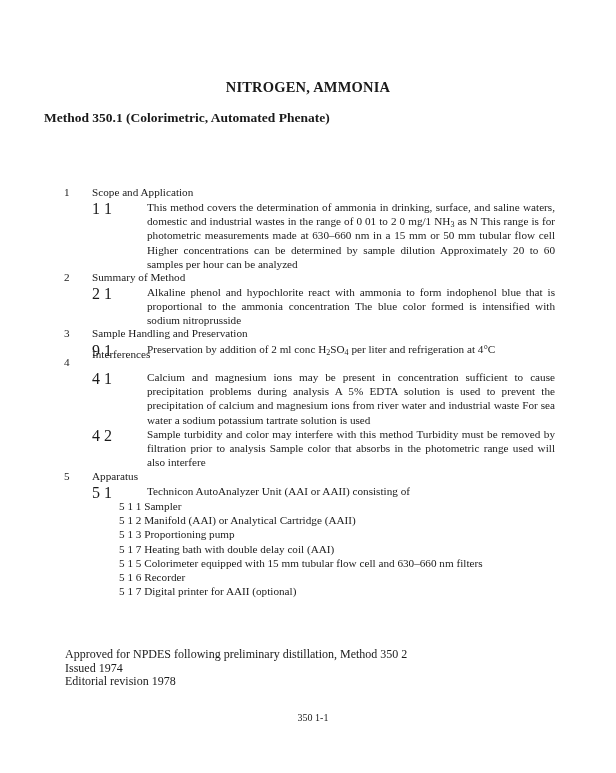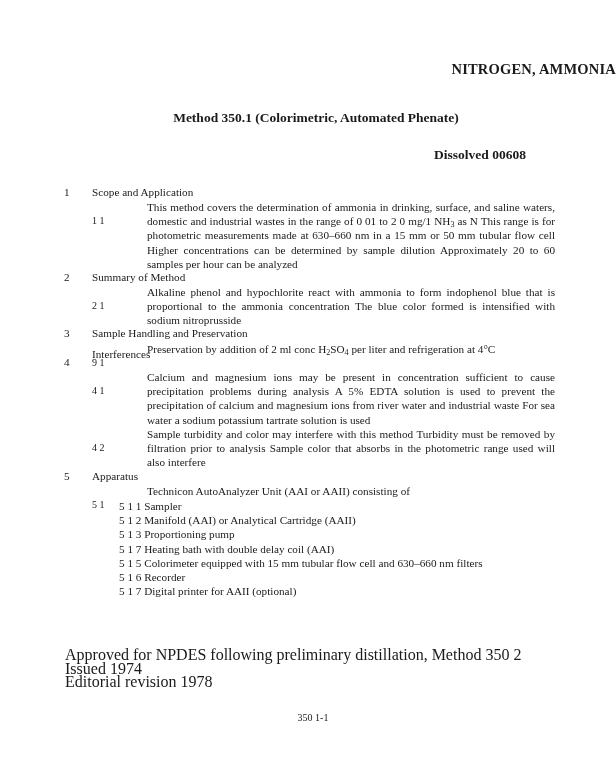--- a/index.html
+++ b/index.html
@@ -11,33 +11,33 @@
       width: 616px;
       height: 773px;
       position: relative;
       overflow: hidden;
       font-family: "Liberation Serif", "DejaVu Serif", serif;
       color: #1a1a1a;
     }
     .abs { position: absolute; }
     .title {
       left: 0; width: 616px;
-      top: 61px;
-      text-align: right;
+      top: 79px;
+      text-align: center;
       font-weight: bold;
       font-size: 14.5px;
       letter-spacing: 0.2px;
     }
     .subtitle {
       left: 0; width: 616px;
       top: 110px;
-      text-align: center;
+      text-align: left;
       font-weight: bold;
       font-size: 13.5px;
-      padding-left: 16px;
+      padding-left: 44px;
       box-sizing: border-box;
     }
     .storet {
       right: 90px;
       top: 147px;
       text-align: right;
       font-weight: bold;
       font-size: 13.5px;
       line-height: 16px;
     }
@@ -45,58 +45,56 @@
       left: 64px;
       font-size: 11.2px;
     }
     .sec-title {
       left: 92px;
       font-size: 11.2px;
       text-align: center;
     }
     .sub-num {
       left: 92px;
-      font-size: 10px;
-      margin-top: 15px;
+      font-size: 16px;
     }
     .sub-text {
       left: 119px;
       width: 408px;
       font-size: 11.2px;
       line-height: 14.2px;
       text-align: justify;
       margin-left: 28px;
     }
     .subsub {
       left: 119px;
       font-size: 11.2px;
       line-height: 14.2px;
     }
     .footer {
       left: 65px;
-      font-size: 16px;
+      font-size: 12px;
       line-height: 13.5px;
     }
     .pagenum {
       left: 0; width: 616px;
       top: 712px;
       text-align: center;
       font-size: 10px;
       padding-left: 10px;
       box-sizing: border-box;
     }
     sub { font-size: 8px; vertical-align: -2px; line-height: 0; }
   </style>
 </head>
 <body>
 
 <div class="abs title">NITROGEN, AMMONIA</div>
 <div class="abs subtitle">Method 350.1 (Colorimetric, Automated Phenate)</div>
 <div class="abs storet">
-  <div>Dissolved 00608</div>
 </div>
 
 <div class="abs sec-num" style="top:186px">1</div>
 <div class="abs sec-title" style="top:186px">Scope and Application</div>
 <div class="abs sub-num" style="top:200px">1 1</div>
 <div class="abs sub-text" style="top:200px"><span>This method covers the determination of ammonia in drinking, surface, and saline waters, domestic and industrial wastes in the range of 0 01 to 2 0 mg/1 NH</span><sub>3</sub><span> as N  This range is for photometric measurements made at 630–660 nm in a 15 mm or 50 mm tubular flow cell  Higher concentrations can be determined by sample dilution  Approximately 20 to 60 samples per hour can be analyzed</span></div>
 
 <div class="abs sec-num" style="top:271px">2</div>
 <div class="abs sec-title" style="top:271px">Summary of Method</div>
 <div class="abs sub-num" style="top:285px">2 1</div>

